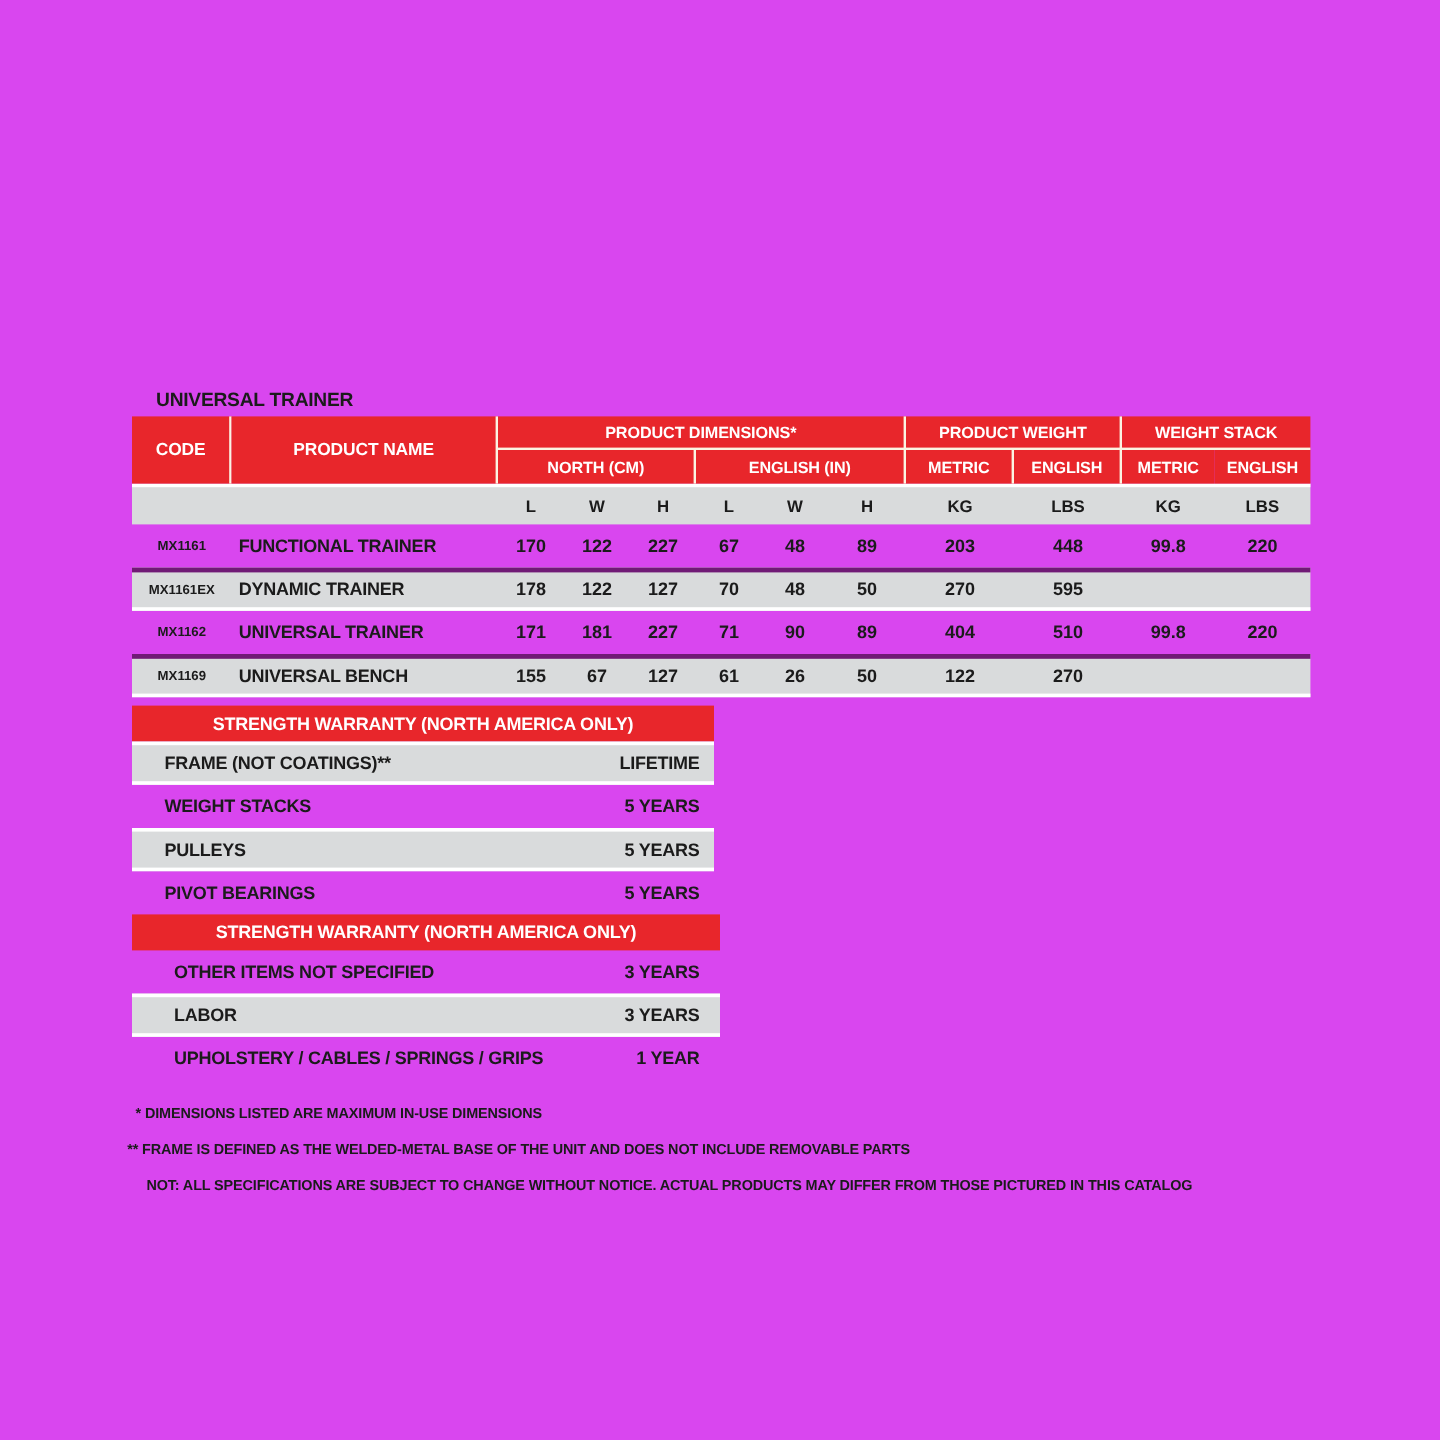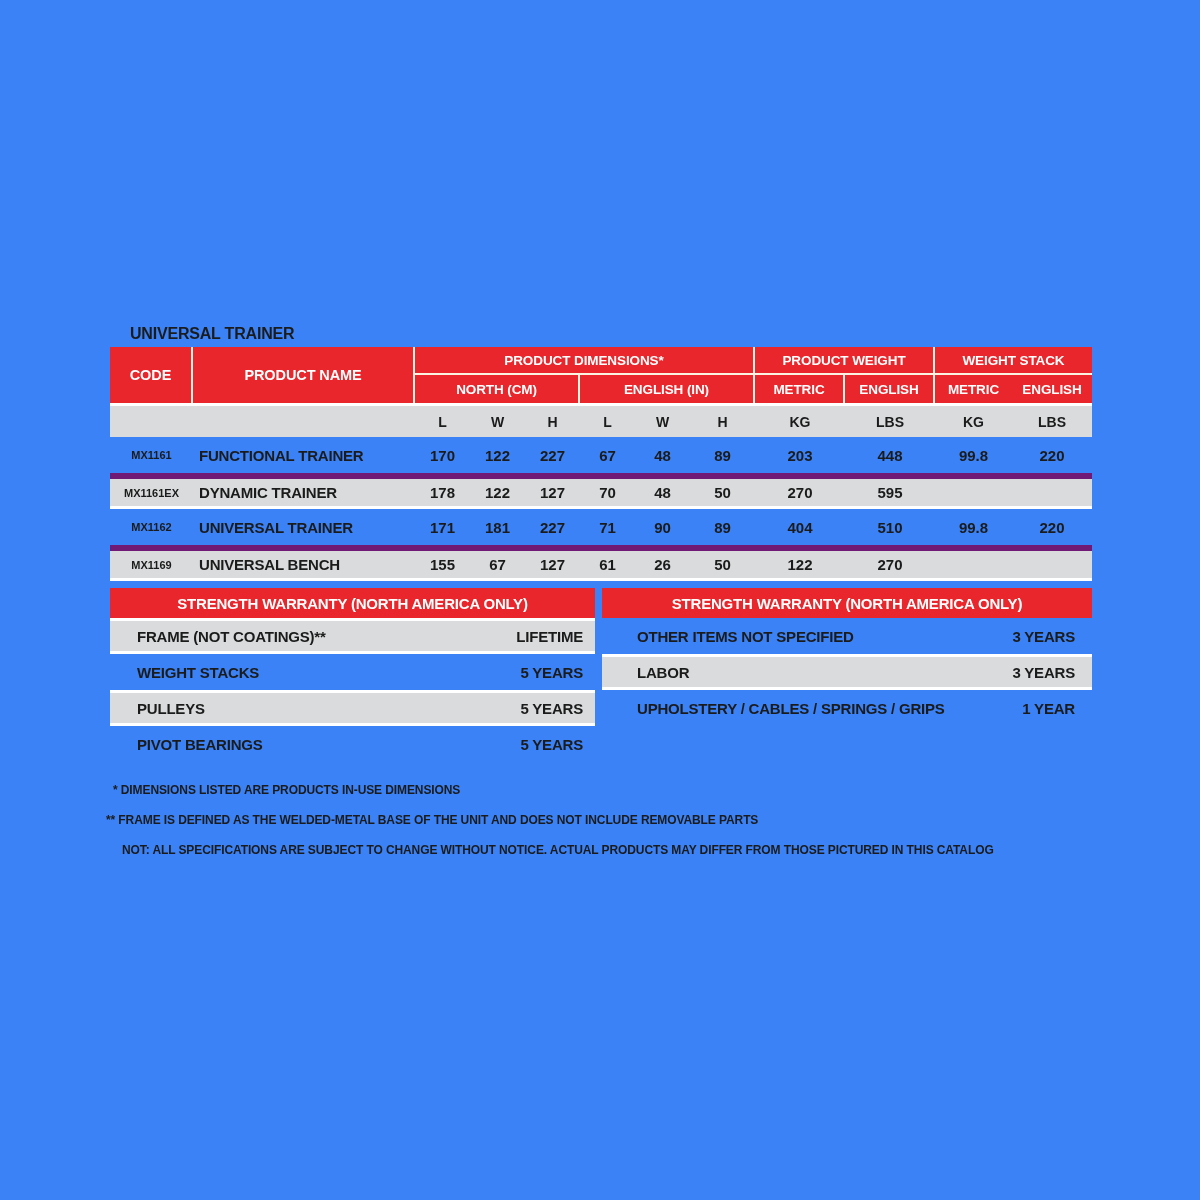--- a/index.html
+++ b/index.html
@@ -1,17 +1,17 @@
 <!DOCTYPE html>
 <html><head>
 <meta charset="utf-8">
 <style>
   * { margin:0; padding:0; box-sizing:border-box; }
   body { background:#ffffff; font-family:"Liberation Sans","DejaVu Sans",sans-serif; }
-  .canvas { position:relative; width:1200px; height:1200px; background:#3b82f6; overflow:hidden;padding-left:32px; }
+  .canvas { position:relative; width:1200px; height:1200px; background:#d946ef; overflow:hidden;padding-left:32px; }
   .doc { position:absolute; left:110px; top:325px; width:982px; color:#1b1b1b; }
 
   .title { height:22px; padding-left:20px; font-size:16px; font-weight:700; letter-spacing:-0.2px; color:#1b1b1b; }
 
   .grid12 { display:grid; grid-template-columns:83px 222px 55px 55px 55px 55px 55px 65px 90px 90px 77px 80px; }
 
   
   .shead { height:56px; grid-template-rows:28px 28px; }
   .rc { background:#e8262b; color:#fff; display:flex; align-items:center; justify-content:center;
         font-weight:700; font-size:13.5px; letter-spacing:-0.1px; }
@@ -24,28 +24,28 @@
   .c-stack { grid-column:11 / 13; }
   .c-mcm { grid-column:3 / 6; }
   .c-ein { grid-column:6 / 9; }
 
   
   .ssub { height:34px; background:#d9dbdc; border-top:3px solid #fff; }
   .ssub div { display:flex; align-items:center; justify-content:center; font-weight:700; font-size:14px; }
 
   
   .srow { height:36px; }
-  .srow.gray { background:#d9dbdc; border-top:6px solid #701a75; border-bottom:3px solid #fff; }
+  .srow.gray { background:#d9dbdc; border-top:4px solid #701a75; border-bottom:3px solid #fff; }
   .cell { display:flex; align-items:center; justify-content:center; font-weight:700; }
   .cell.code { font-size:11px; }
   .cell.pname { justify-content:flex-start; padding-left:6px; font-size:15px; letter-spacing:-0.2px; }
   .cell.num { font-size:15px; }
 
   
-  .warr-wrap { display:flex; margin-top:7px; }
+  .warr-wrap { display:flex; margin-top:7px;flex-direction:column; }
   .warr { }
   .warr.left { width:485px; margin-right:7px; }
   .warr.right { width:490px; }
   .warr-head { height:30px; background:#e8262b; color:#fff; display:flex; align-items:center; justify-content:center;
                font-weight:700; font-size:15px; letter-spacing:-0.2px; }
   .wrow { height:36px; display:flex; align-items:center; justify-content:space-between;
           font-weight:700; font-size:15px; letter-spacing:-0.2px; }
   .wrow.gray { background:#d9dbdc; border-top:3px solid #fff; border-bottom:3px solid #fff; }
   .left .wlabel { padding-left:27px;text-align:center; }
   .left .wval { padding-right:12px; }
@@ -188,19 +188,19 @@
           <div class="wval">3 YEARS</div>
         </div>
         <div class="wrow">
           <div class="wlabel">UPHOLSTERY / CABLES / SPRINGS / GRIPS</div>
           <div class="wval">1 YEAR</div>
         </div>
       </div>
     </div>
 
     <div class="fns">
-      <div class="fn fn1">* DIMENSIONS LISTED ARE PRODUCTS IN-USE DIMENSIONS</div>
+      <div class="fn fn1">* DIMENSIONS LISTED ARE MAXIMUM IN-USE DIMENSIONS</div>
       <div class="fn fn2">** FRAME IS DEFINED AS THE WELDED-METAL BASE OF THE UNIT AND DOES NOT INCLUDE REMOVABLE PARTS</div>
       <div class="fn fn3">NOT: ALL SPECIFICATIONS ARE SUBJECT TO CHANGE WITHOUT NOTICE. ACTUAL PRODUCTS MAY DIFFER FROM THOSE PICTURED IN THIS CATALOG</div>
     </div>
 
   </div>
 </div>
 
 </body></html>

